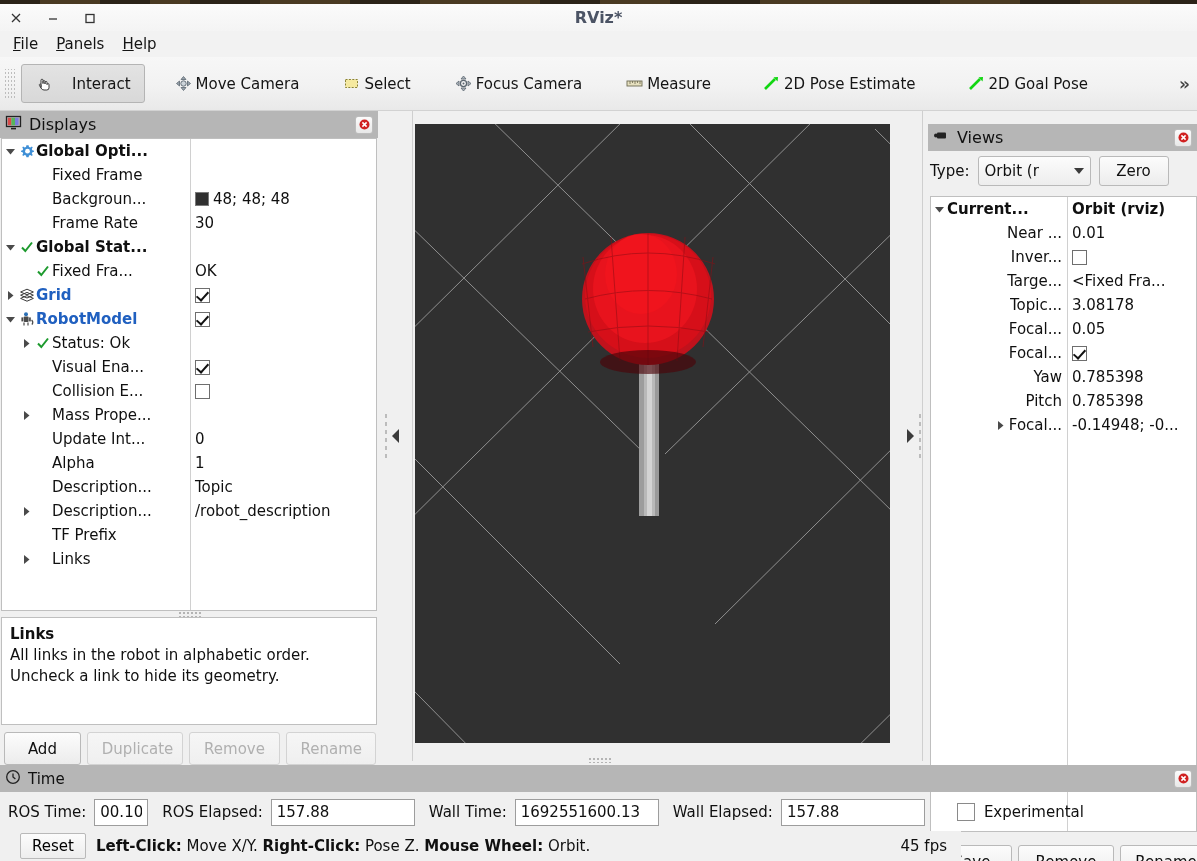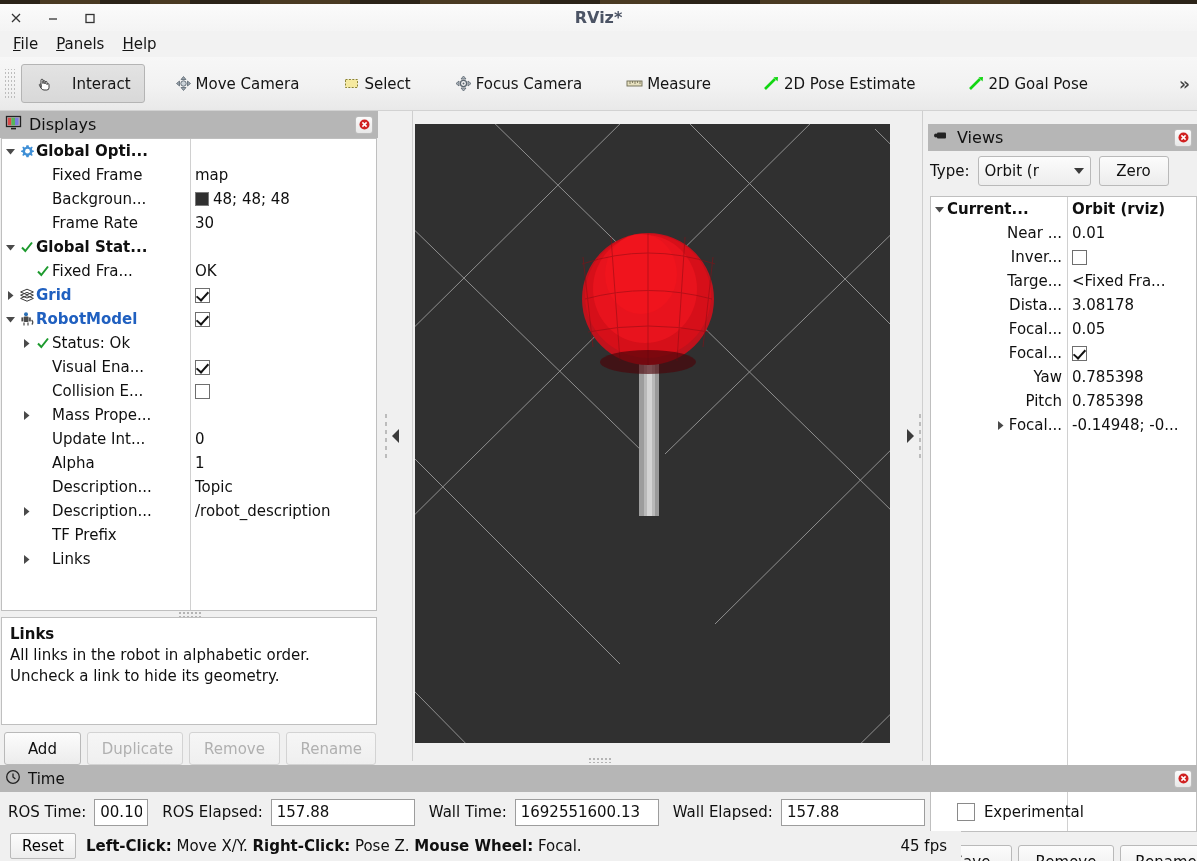--- a/index.html
+++ b/index.html
@@ -132,21 +132,21 @@
   .time-title{height:27px;background:#b6b6b6;display:flex;align-items:center;padding:0 5px;box-sizing:border-box;gap:7px;}
   .time-row{position:absolute;left:0;top:29px;width:1197px;height:36px;display:flex;align-items:center;padding-left:8px;box-sizing:border-box;gap:8px;}
   .fld-lbl{font-size:15px;white-space:nowrap;}
   .fld{height:27px;background:#fff;border:1px solid #9d9d9d;box-sizing:border-box;
     font-size:15px;padding:0 5px;line-height:25px;font-family:inherit;color:#101010;}
   .chkbox-lbl{display:flex;align-items:center;gap:9px;margin-left:24px;}
   .chk2{width:18px;height:18px;border:1px solid #8a8a8a;background:#fff;box-sizing:border-box;cursor:pointer;}
 
   
   .statusbar{position:absolute;left:0;top:831px;width:961px;height:30px;
-    background:#f0f0f0;display:flex;align-items:center;padding-left:10px;box-sizing:border-box;gap:10px;}
+    background:#f0f0f0;display:flex;align-items:center;padding-left:20px;box-sizing:border-box;gap:10px;}
   .btn-reset{height:26px;padding:0 11px;font-size:15px;background:linear-gradient(to bottom,#fcfcfc,#ededed);
     border:1px solid #b9b9b9;border-radius:2px;cursor:pointer;font-family:inherit;}
   .status-help{font-size:15px;}
   .status-help b{font-weight:bold;}
   .fps{margin-left:auto;padding-right:14px;font-size:15px;}
 </style>
 </head>
 <body>
 
 <div class="app">
@@ -304,21 +304,20 @@
             </span>
             <span class="tcell-val"><span></span></span>
           </div>
           <div class="trow">
             <span class="tcell-name">
               <span class="tspace"></span>
               <span class="twist"></span>
               <span class="tico"></span>
               <span class="tname">Fixed Frame</span>
             </span>
-            <span class="tcell-val"><span>map</span></span>
           </div>
           <div class="trow">
             <span class="tcell-name">
               <span class="tspace"></span>
               <span class="twist"></span>
               <span class="tico"></span>
               <span class="tname">Backgroun...</span>
             </span>
             <span class="tcell-val"><span class="swatch" style="background:#303030"></span><span>48; 48; 48</span></span>
           </div>
@@ -651,21 +650,21 @@
           <div class="vrow">
             <span class="vcell-name">
               <span class="twist"></span>
               <span class="tname">Targe...</span>
             </span>
             <span class="vcell-val"><span style="">&lt;Fixed Fra...</span></span>
           </div>
           <div class="vrow">
             <span class="vcell-name">
               <span class="twist"></span>
-              <span class="tname">Dista...</span>
+              <span class="tname">Topic...</span>
             </span>
             <span class="vcell-val"><span style="">3.08178</span></span>
           </div>
           <div class="vrow">
             <span class="vcell-name">
               <span class="twist"></span>
               <span class="tname">Focal...</span>
             </span>
             <span class="vcell-val"><span style="">0.05</span></span>
           </div>
@@ -739,17 +738,17 @@
       <input class="fld" style="width: 144px;" type="text" value="157.88">
       <span class="chkbox-lbl">
         <span class="chk2"></span>
         <span class="fld-lbl">Experimental</span>
       </span>
     </div>
   </div>
 
   <div class="statusbar">
     <button class="btn-reset">Reset</button>
-    <span class="status-help" id="status-hint"><b>Left-Click:</b><span> Move X/Y. </span><b>Right-Click:</b><span> Pose Z. </span><b>Mouse Wheel:</b><span> Focal.</span></span>
+    <span class="status-help" id="status-hint"><b>Left-Click:</b><span> Move X/Y. </span><b>Right-Click:</b><span> Pose Z. </span><b>Mouse Wheel:</b><span> Orbit.</span></span>
     <span class="fps">45 fps</span>
   </div>
 
 </div>
 
 </body></html>

